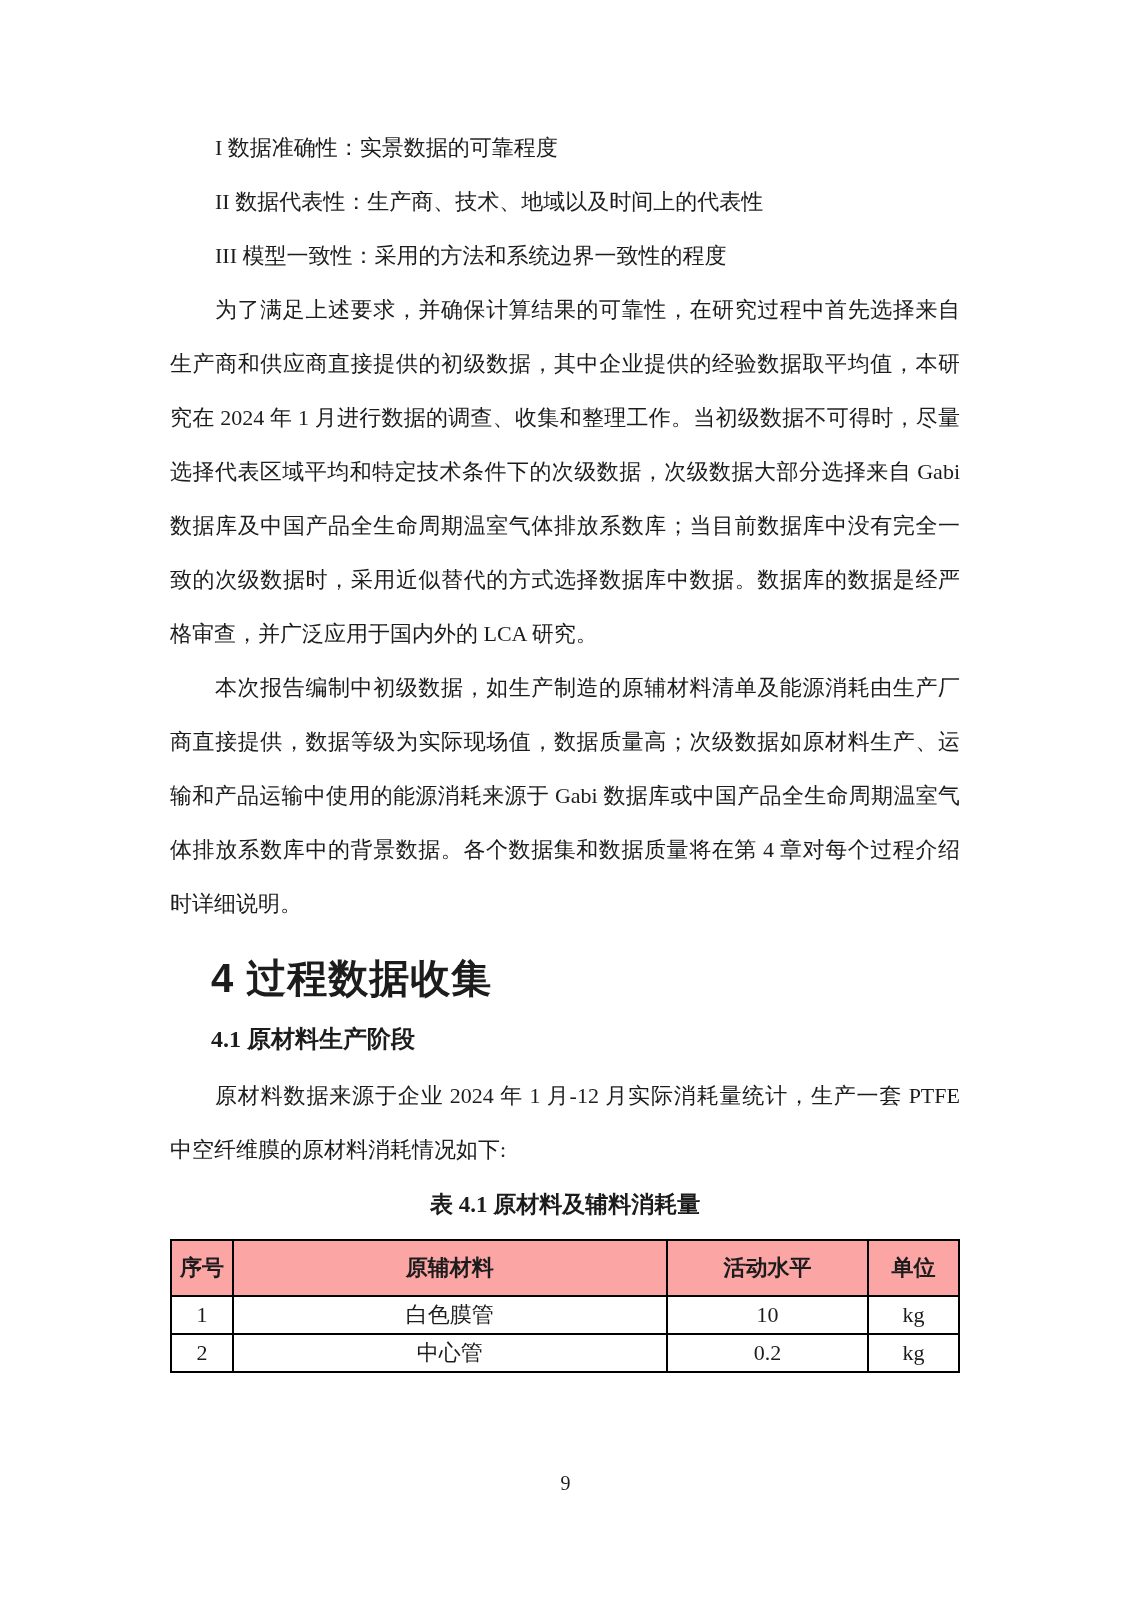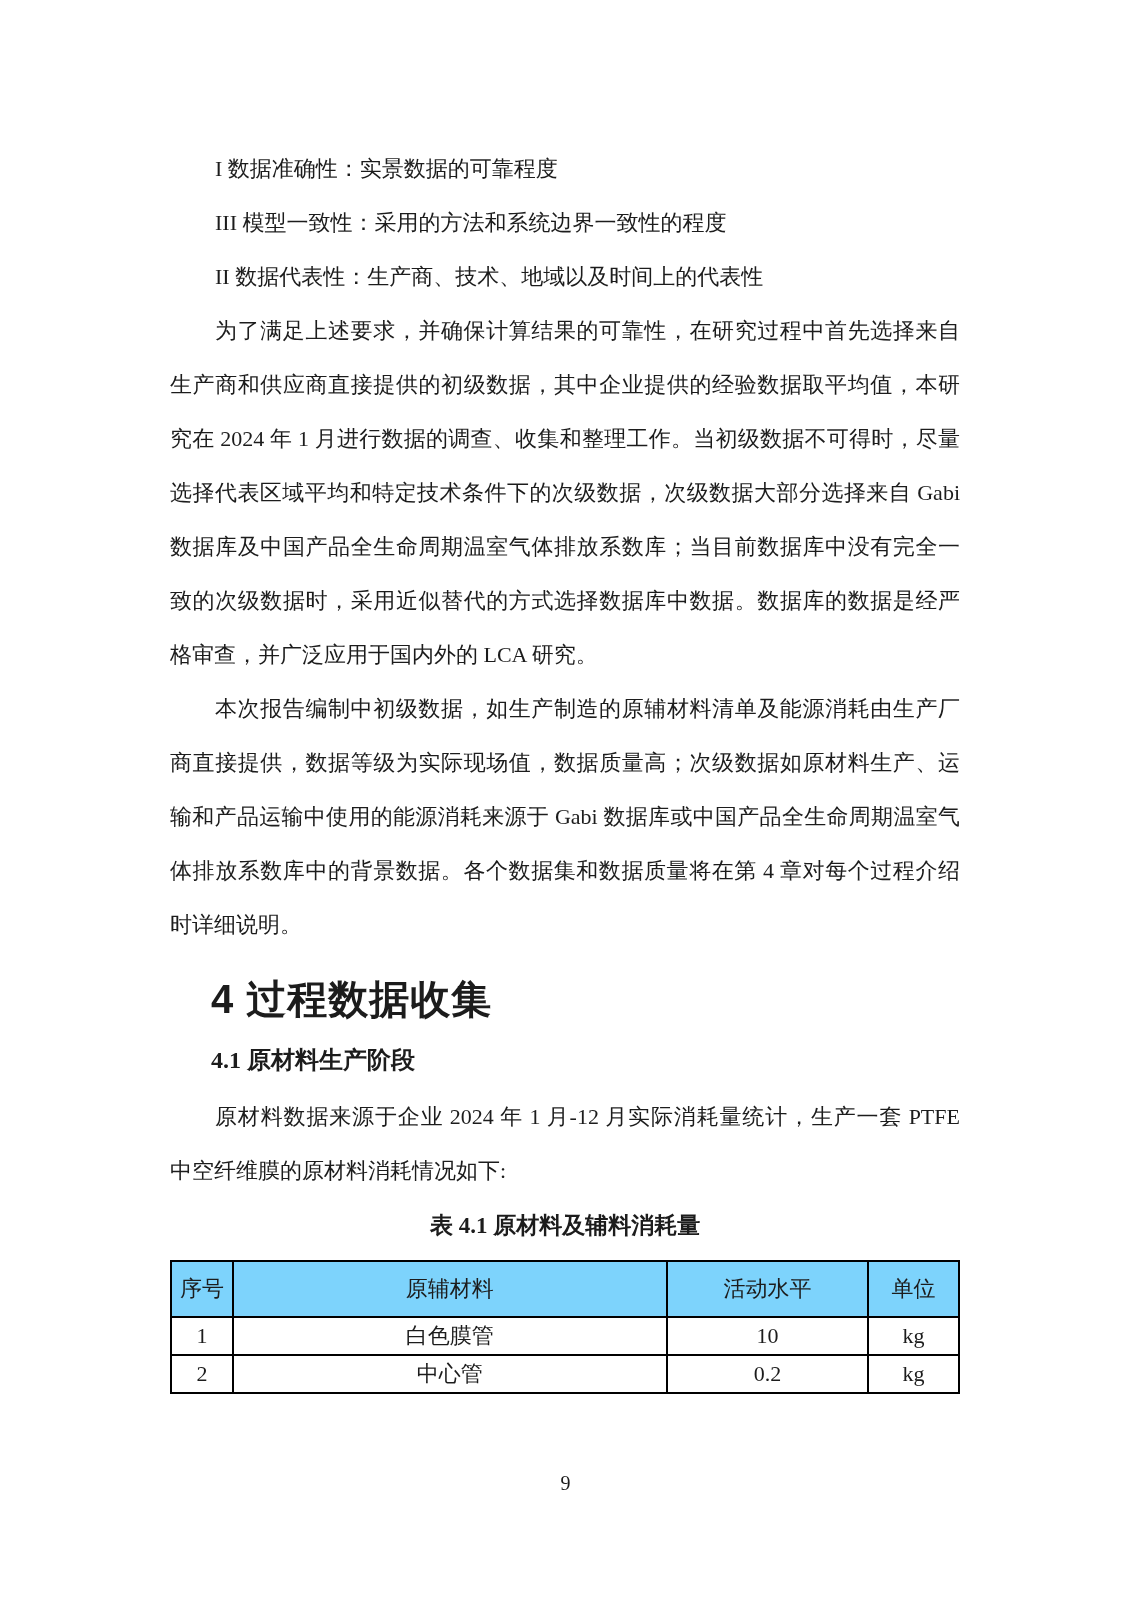--- a/index.html
+++ b/index.html
@@ -12,21 +12,21 @@
     width: 1131px;
     height: 1600px;
     background: #ffffff;
     font-family: "Liberation Serif", "DejaVu Serif", serif;
     color: #1c1c1c;
     overflow: hidden;
   }
   .content {
     position: absolute;
     left: 170px;
-    top: 142px;
+    top: 121px;
     width: 790px;
   }
   .line, .para {
     margin: 0;
     font-size: 22px;
     line-height: 54px;
     text-align: justify;
     text-justify: inter-ideograph;
   }
   .indent {
@@ -68,24 +68,24 @@
     margin-top: 6px;
   }
   table.materials th,
   table.materials td {
     border: 2px solid #000000;
     text-align: center;
     vertical-align: middle;
     padding: 0;
   }
   table.materials th {
-    background: #7dd3fc;
+    background: #fca5a5;
     height: 54px;
     font-size: 22px;
-    font-weight: normal;
+    font-weight: bold;
   }
   table.materials td {
     height: 36px;
     font-size: 22px;
     font-weight: normal;
   }
   .page-number {
     position: absolute;
     top: 1468px;
     left: 0;
@@ -95,22 +95,22 @@
     line-height: 30px;
   }
 </style>
 </head>
 <body>
 
 <div class="page">
   <div class="content">
 
     <p class="line indent">I 数据准确性：实景数据的可靠程度</p>
+    <p class="line indent">II 数据代表性：生产商、技术、地域以及时间上的代表性</p>
     <p class="line indent">III 模型一致性：采用的方法和系统边界一致性的程度</p>
-    <p class="line indent">II 数据代表性：生产商、技术、地域以及时间上的代表性</p>
 
     <p class="para indent">为了满足上述要求，并确保计算结果的可靠性，在研究过程中首先选择来自生产商和供应商直接提供的初级数据，其中企业提供的经验数据取平均值，本研究在 2024 年 1 月进行数据的调查、收集和整理工作。当初级数据不可得时，尽量选择代表区域平均和特定技术条件下的次级数据，次级数据大部分选择来自 Gabi 数据库及中国产品全生命周期温室气体排放系数库；当目前数据库中没有完全一致的次级数据时，采用近似替代的方式选择数据库中数据。数据库的数据是经严格审查，并广泛应用于国内外的 LCA 研究。</p>
 
     <p class="para indent">本次报告编制中初级数据，如生产制造的原辅材料清单及能源消耗由生产厂商直接提供，数据等级为实际现场值，数据质量高；次级数据如原材料生产、运输和产品运输中使用的能源消耗来源于 Gabi 数据库或中国产品全生命周期温室气体排放系数库中的背景数据。各个数据集和数据质量将在第 4 章对每个过程介绍时详细说明。</p>
 
     <h2 class="h-main">4 过程数据收集</h2>
 
     <h3 class="h-sub">4.1 原材料生产阶段</h3>
 
 

